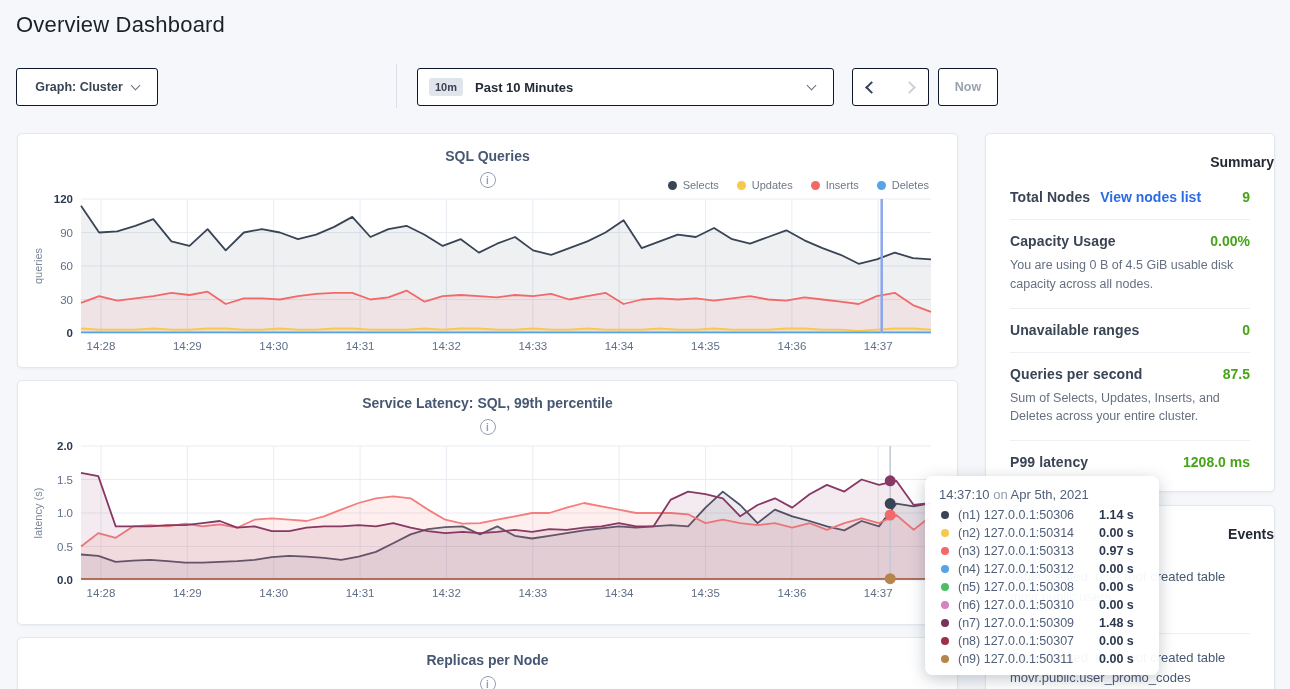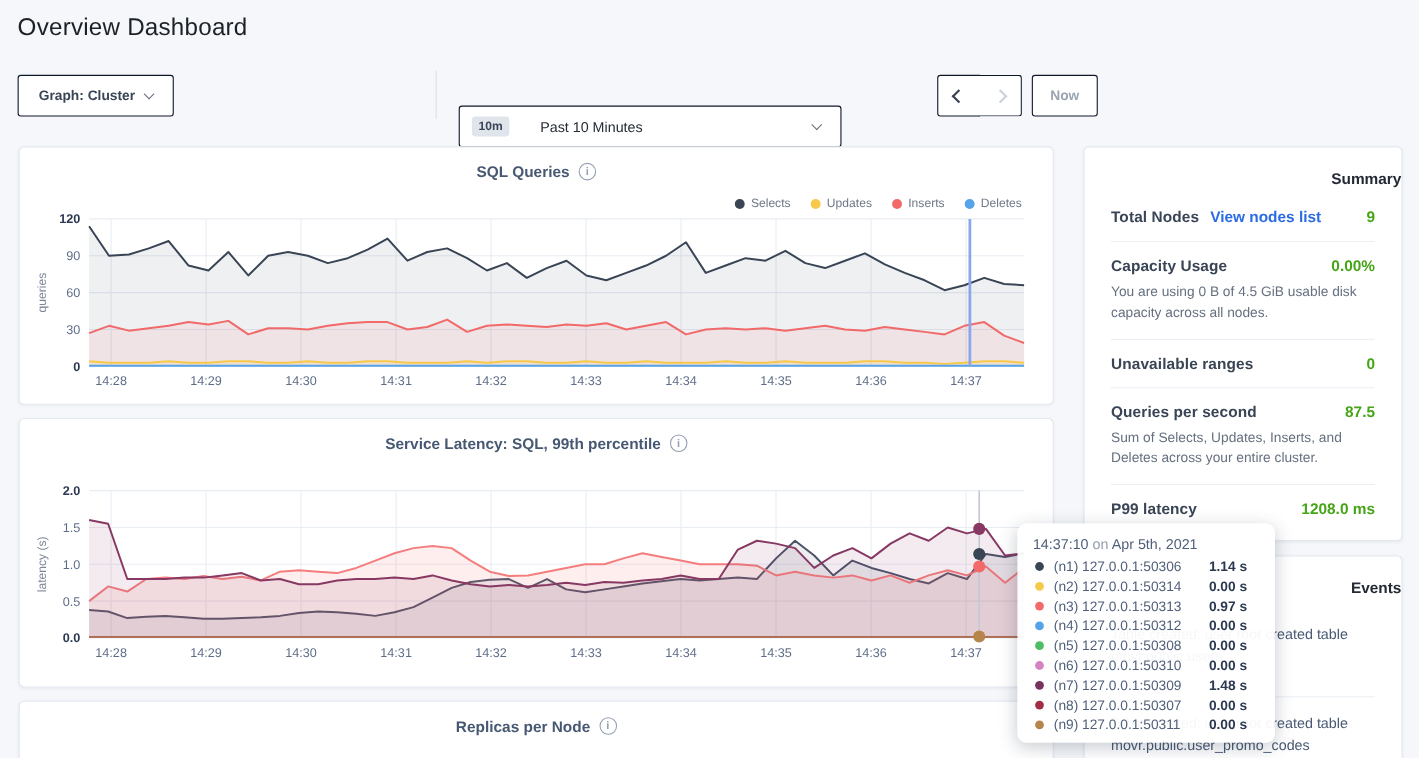--- a/index.html
+++ b/index.html
@@ -11,38 +11,38 @@
   .abs { position:absolute; }
   #page-title { left:16px; top:12px; font-size:22px; font-weight:500; color:#1c2127; letter-spacing:.2px; }
 
   
   .btn { position:absolute; top:68px; height:38px; background:#fff; border:1px solid #0f172a;
          border-radius:3px; display:flex; align-items:center; justify-content:center; gap:9px;
          font-size:12.5px; font-weight:700; color:#394455; cursor:pointer; }
   .chev-d { width:7px; height:7px; border-right:1.6px solid #66717f; border-bottom:1.6px solid #66717f;
             transform:rotate(45deg); margin-top:-4px; }
   .vdiv { position:absolute; left:396px; top:64px; width:1px; height:44px; background:#dbe0e8; }
-  #time-dd { left:417px; width:348px; justify-content:flex-start; padding:0 18px 0 11px; gap:16px;margin-top:28px; }
+  #time-dd { left:417px; width:417px; justify-content:flex-start; padding:0 18px 0 11px; gap:0; }
   .time-badge { background:#e0e5ec; color:#394455; font-size:11px; font-weight:700; border-radius:3px;
                 padding:3px 6px; margin-right:12px; }
-  .time-label { font-size:13px; font-weight:400; color:#242a35; flex:1; text-align:left; }
+  .time-label { font-size:13px; font-weight:700; color:#242a35; flex:1; text-align:left; }
   #prev-btn { left:852px; width:39px; border-radius:3px 0 0 3px; }
   #next-btn { left:890px; width:39px; border-left:none; border-radius:0 3px 3px 0; }
   .chev-l { width:9px; height:9px; border-left:2.4px solid #394455; border-bottom:2.4px solid #394455; transform:rotate(45deg); }
   .chev-r { width:9px; height:9px; border-right:2.4px solid #ccd2da; border-bottom:2.4px solid #ccd2da; transform:rotate(-45deg); }
   #now-btn { left:938px; width:60px; color:#9aa3af; }
 
   
   .card { position:absolute; background:#fff; border:1px solid #e3e8ef; border-radius:5px;
           box-shadow:0 1px 3px rgba(44,57,82,.05); overflow:hidden; }
   #card-sql     { left:17px; top:133px; width:941px; height:235px; }
   #card-latency { left:17px; top:380px; width:941px; height:245px; }
   #card-replicas{ left:17px; top:637px; width:941px; height:90px; }
   .chart-title { position:absolute; top:14px; left:0; right:0; display:flex; align-items:center;
-                 justify-content:center; gap:8px; font-size:14px; font-weight:700; color:#475872; }
+                 justify-content:center; gap:8px; font-size:14px; font-weight:700; color:#475872;flex-direction:column; }
   .info { width:16px; height:16px; border:1px solid #93a0b1; border-radius:50%; color:#93a0b1;
           font-size:10px; font-weight:700; display:inline-flex; align-items:center; justify-content:center; }
   .legend { position:absolute; top:45px; right:28px; display:flex; gap:18px; align-items:center;text-align:center; }
   .legend .li { display:flex; align-items:center; gap:6px; font-size:11px; color:#6e7888; }
   .legend .dot { width:9px; height:9px; border-radius:50%; }
   .chart-svg { position:absolute; left:0; top:0; }
   .grid { stroke:#e8ecf3; stroke-width:1; }
   text.xt { fill:#5f6e88; font-size:11.5px; text-anchor:middle; font-family:"Liberation Sans",sans-serif; }
   text.yt { fill:#5f6e88; font-size:11.5px; text-anchor:end; font-family:"Liberation Sans",sans-serif; }
   text.ytb { fill:#2c3952; font-size:11.5px; font-weight:700; text-anchor:end; font-family:"Liberation Sans",sans-serif; }

